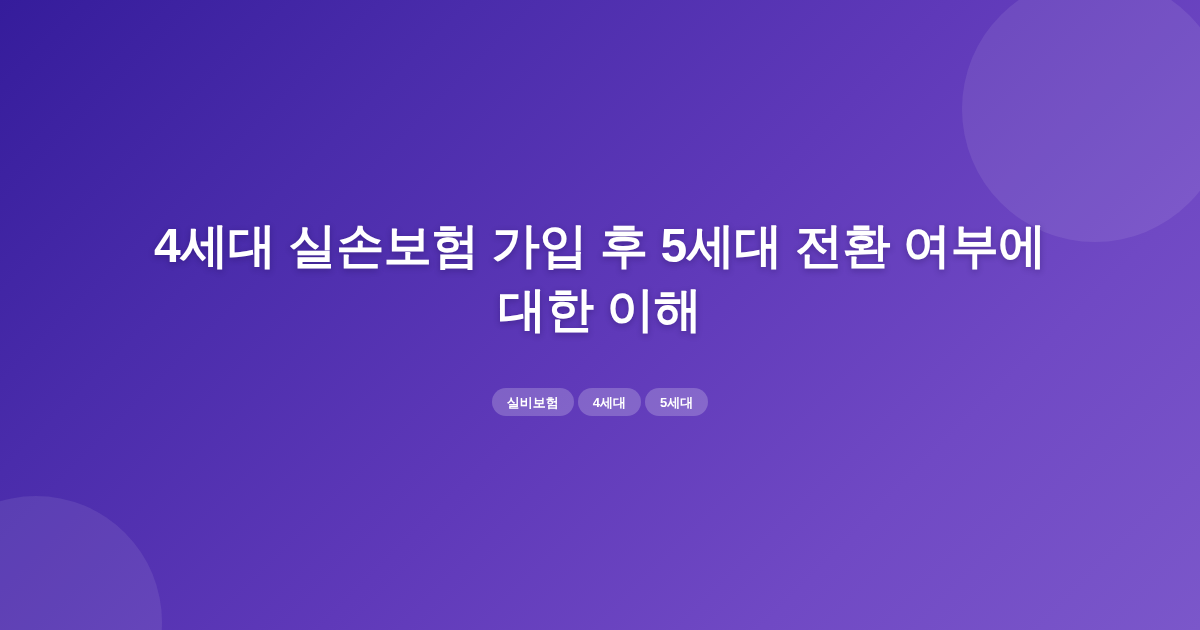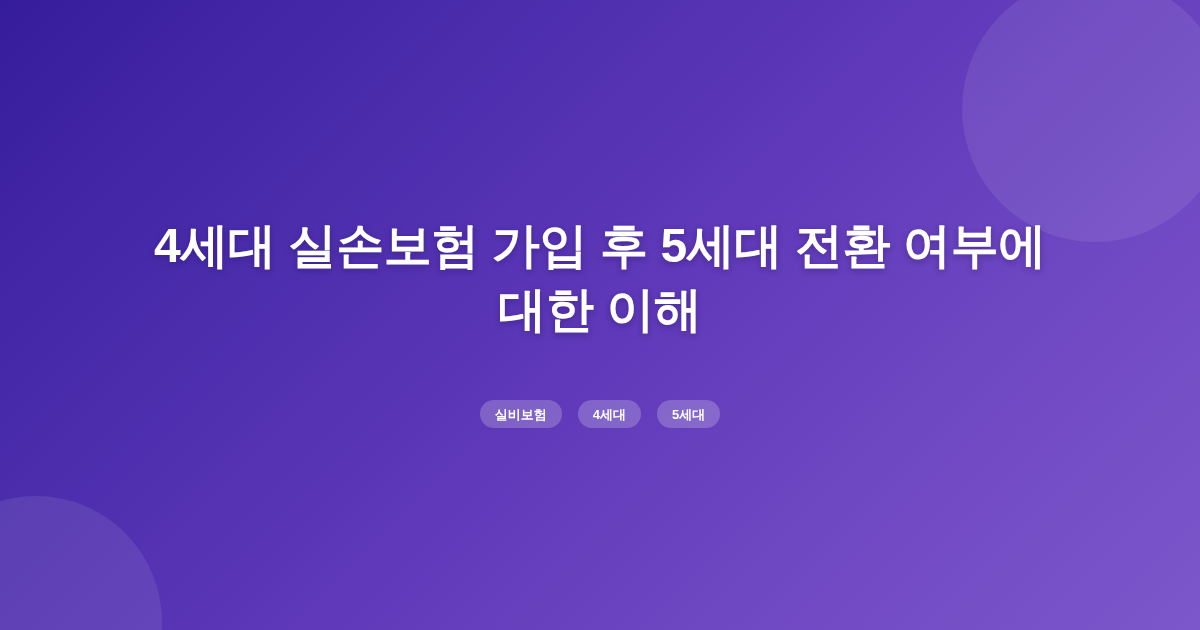--- a/index.html
+++ b/index.html
@@ -49,38 +49,38 @@
     bottom: 0;
     display: flex;
     flex-direction: column;
     align-items: center;
     justify-content: center;
     padding: 0 72px;
     box-sizing: border-box;
   }
 
   .title {
-    margin: 12px;
+    margin: 0;
     max-width: 920px;
     text-align: center;
     color: #ffffff;
     font-size: 48px;
     font-weight: bold;
     line-height: 1.34;
     letter-spacing: -0.4px;
     text-shadow: 0 2px 6px rgba(26, 10, 72, 0.32);
     word-break: keep-all;
   }
 
   .tags {
     display: flex;
     flex-direction: row;
     align-items: center;
     justify-content: center;
-    gap: 16px;
+    gap: 4px;
     margin-top: 46px;
   }
 
   .tag {
     display: inline-flex;
     align-items: center;
     justify-content: center;
     height: 28px;
     padding: 0 15px;
     border-radius: 999px;

